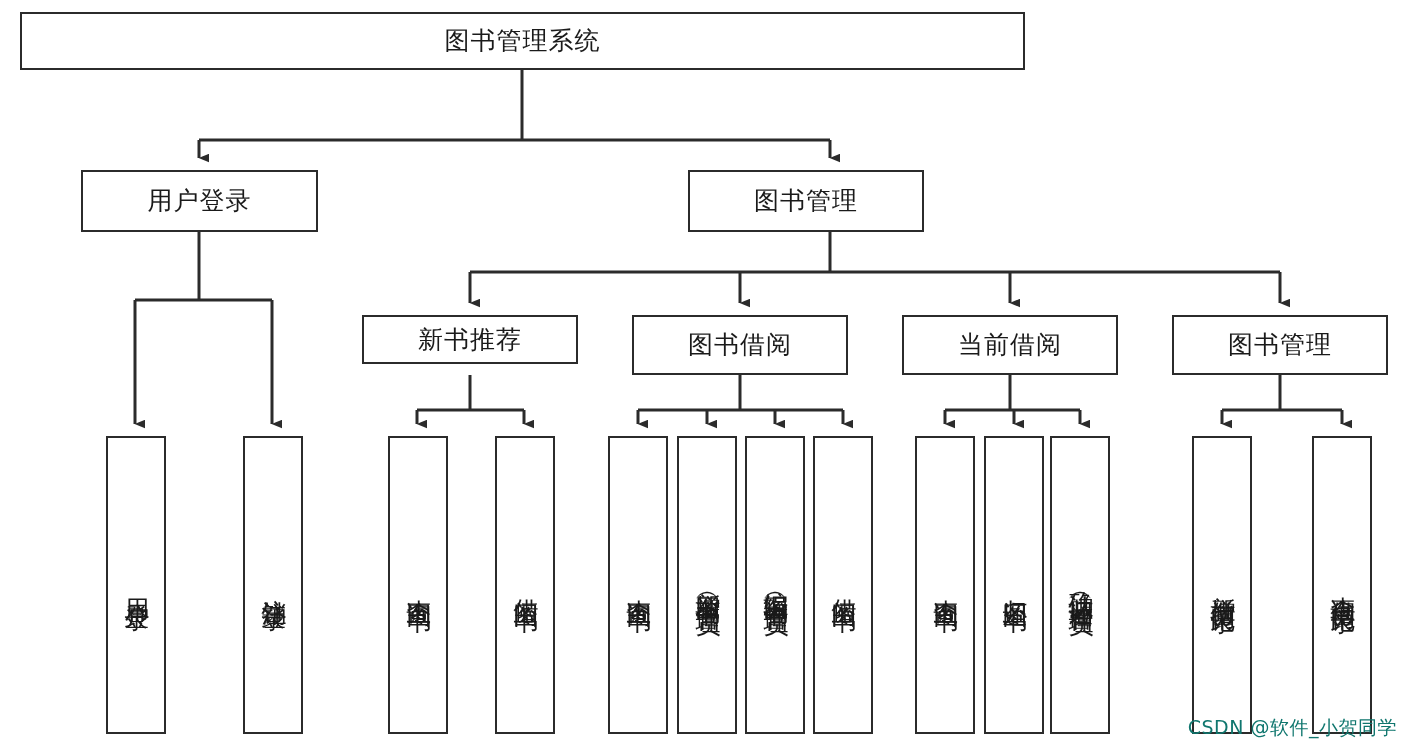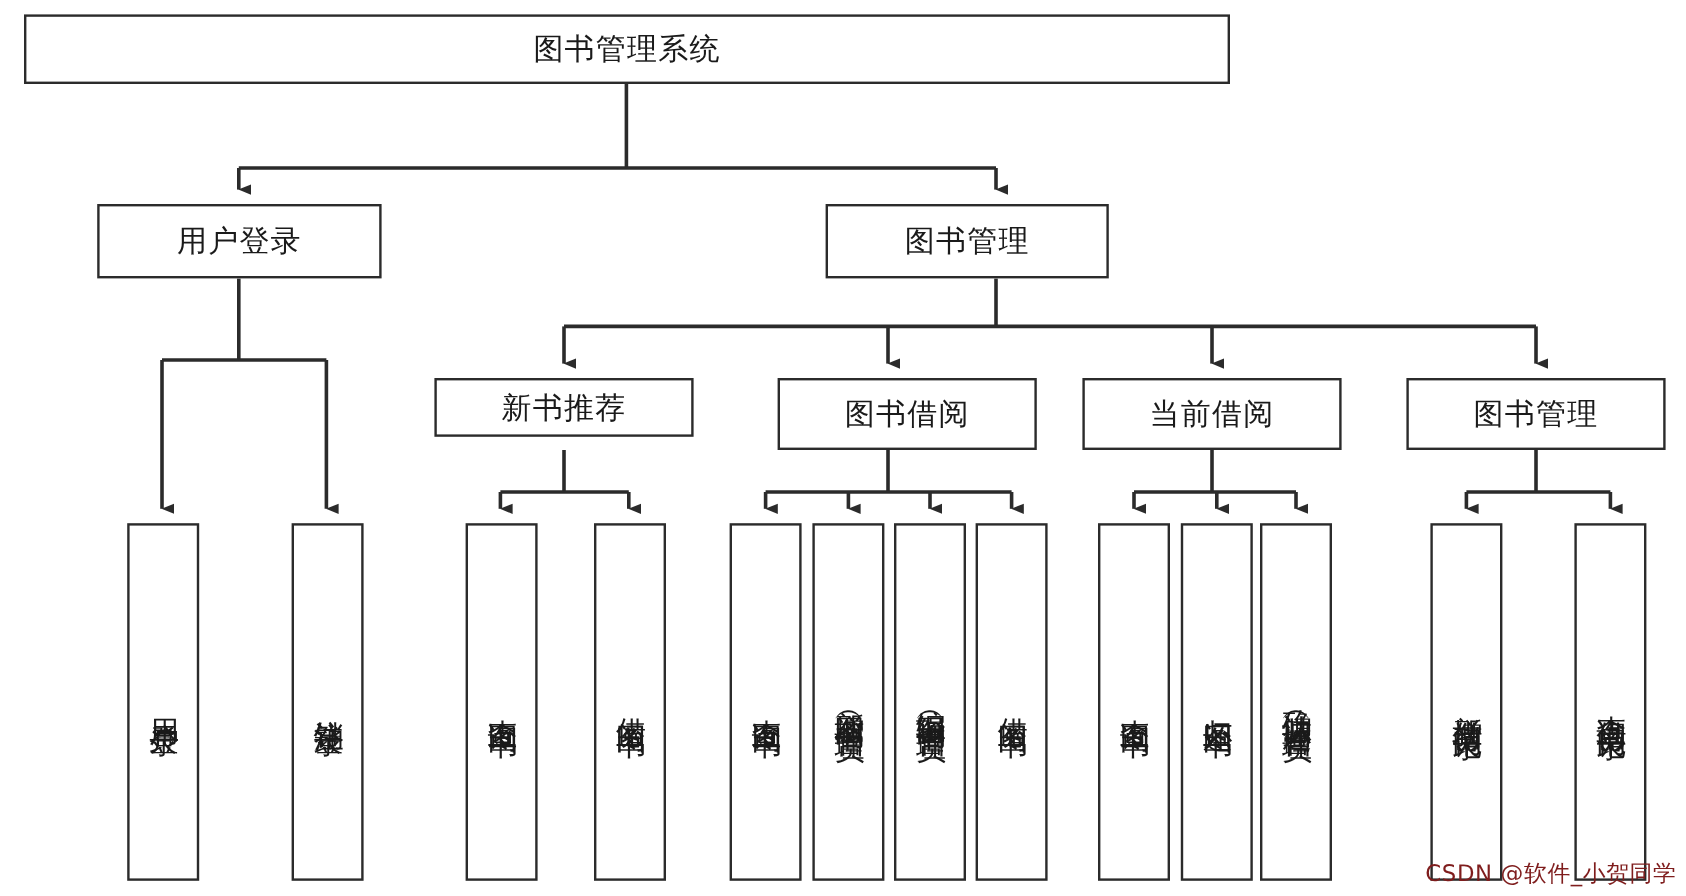--- a/index.html
+++ b/index.html
@@ -57,21 +57,21 @@
   .node-v span {
     writing-mode: vertical-rl;
     text-orientation: upright;
     display: block;
   }
   #watermark {
     position: absolute;
     right: 8px;
     bottom: 6px;
     font-size: 19px;
-    color: #7f1d1d;
+    color: #0f766e;
     white-space: nowrap;
     letter-spacing: 0.5px;
   }
 </style>
 </head>
 <body>
 
 <div id="diagram">
 
   <svg id="edges" viewBox="0 0 1405 747">
@@ -131,21 +131,21 @@
   <div class="node node-h" style="left:81px; top:170px; width:237px; height:62px;">
     <span>用户登录</span>
   </div>
   <div class="node node-h" style="left:688px; top:170px; width:236px; height:62px;">
     <span>图书管理</span>
   </div>
 
   <div class="node node-h" style="left:362px; top:315px; width:216px; height:49px;">
     <span>新书推荐</span>
   </div>
-  <div class="node node-h" style="left:632px; top:315px; width:216px; height:60px;margin-left:16px;">
+  <div class="node node-h" style="left:632px; top:315px; width:216px; height:60px;">
     <span>图书借阅</span>
   </div>
   <div class="node node-h" style="left:902px; top:315px; width:216px; height:60px;align-items:center;">
     <span>当前借阅</span>
   </div>
   <div class="node node-h" style="left:1172px; top:315px; width:216px; height:60px;">
     <span>图书管理</span>
   </div>
 
   <div class="node node-v" style="left:106px; top:436px; width:60px; height:298px;">

